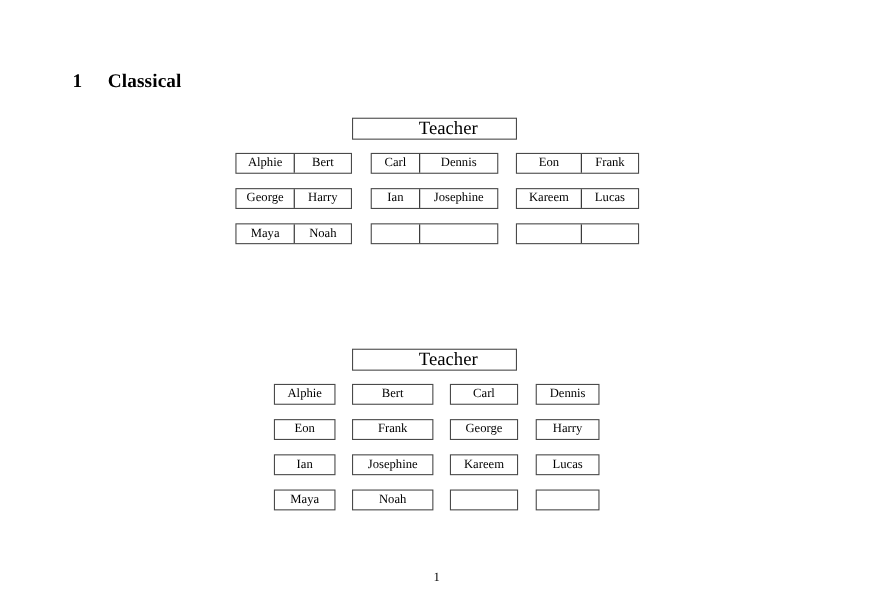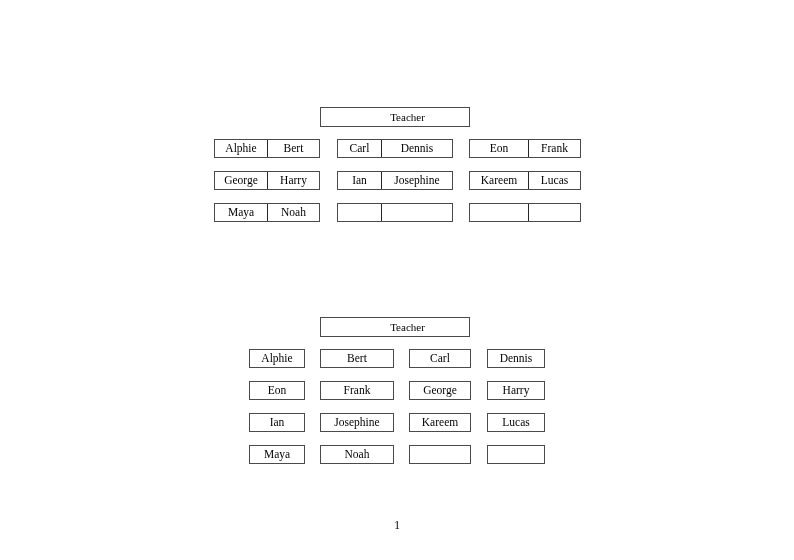--- a/index.html
+++ b/index.html
@@ -50,21 +50,21 @@
     white-space: nowrap;
     overflow: hidden;
   }
 
   
   .teacher {
     left: 320px;
     width: 150px;
     height: 20px;
     line-height: 18px;
-    font-size: 11px;
+    font-size: 17px;
     padding-left: 25px;
   }
   #teacher-classical   { top: 107px; }
   #teacher-distributed { top: 317px; }
 
   
   .pair-group {
     position: absolute;
     box-sizing: border-box;
     border: 1px solid #4a4a4a;
@@ -106,20 +106,23 @@
     width: 794px;
     text-align: center;
     font-size: 11.5px;
   }
 </style>
 </head>
 <body>
 
 <div class="page">
 
+  <div class="section-heading" id="heading-classical">
+    <span class="num">1</span><span>Classical</span>
+  </div>
 
   <div class="box teacher" id="teacher-classical">Teacher</div>
 
   <div class="pair-group" style="left:214px; top:139px; width:106px;">
     <div class="cell" style="width:52px;">Alphie</div>
     <div class="cell" style="width:52px;">Bert</div>
   </div>
   <div class="pair-group" style="left:214px; top:171px; width:106px;">
     <div class="cell" style="width:52px;">George</div>
     <div class="cell" style="width:52px;">Harry</div>

